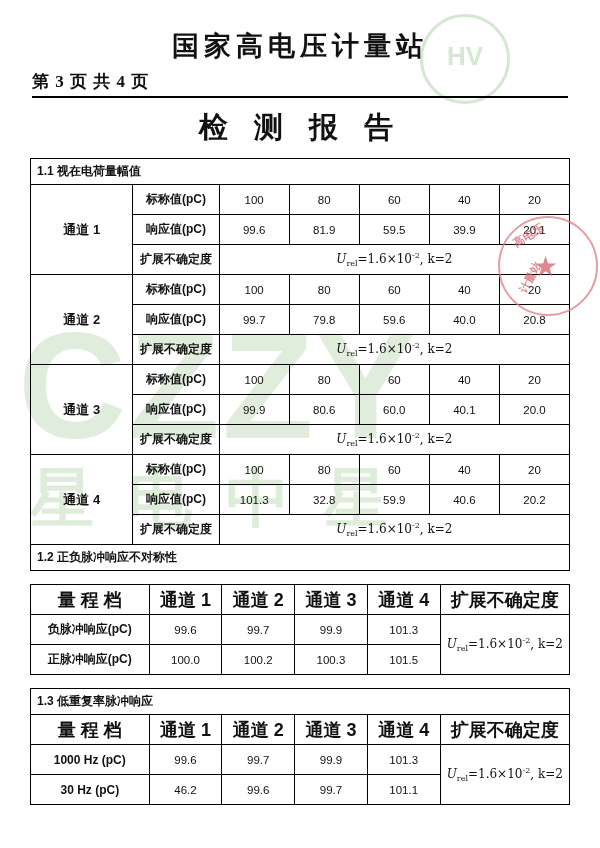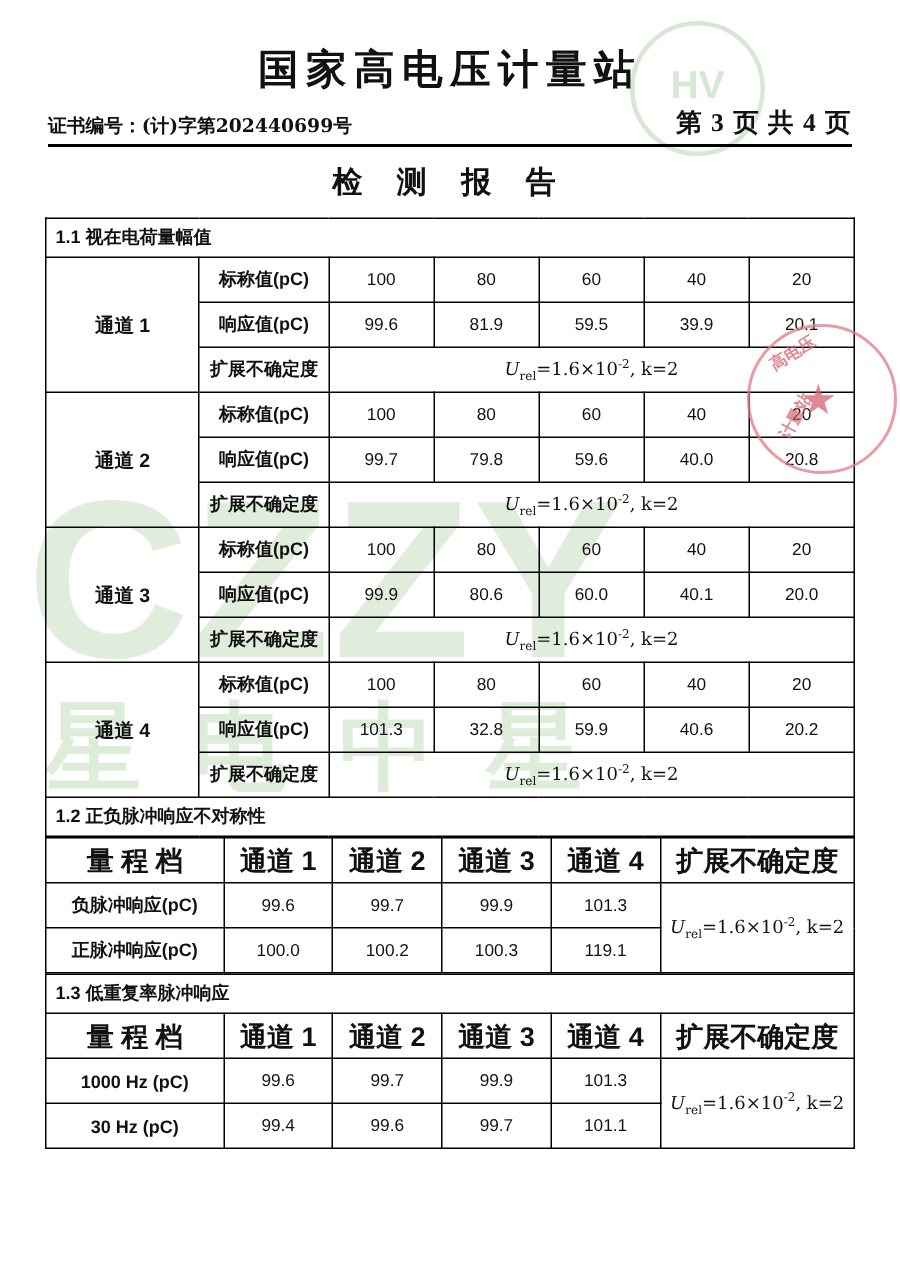--- a/index.html
+++ b/index.html
@@ -134,21 +134,21 @@
   .page-no {
     font-size: 17px;
     font-family: Liberation Serif, serif;
     font-weight: bold;
     letter-spacing: 1px;
   }
   .report-title {
     text-align: center;
     font-family: "DejaVu Serif", serif;
     font-weight: bold;
-    font-size: 20px;
+    font-size: 29px;
     letter-spacing: 8px;
     margin-bottom: 10px;
   }
 
   
   table {
     border-collapse: collapse;
     width: 100%;
     table-layout: fixed;
   }
@@ -175,21 +175,21 @@
     font-size: 12px;
     font-weight: bold;
   }
   .unc-cell {
     font-size: 12px;
     font-family: "DejaVu Serif", serif;
   }
   .unc-cell sub { font-size: 8px; }
   .unc-cell sup { font-size: 8px; }
   .unc-cell i { font-family: "DejaVu Serif", serif; }
-  .blk { margin-bottom: 0; }
+  .blk { margin-bottom: 13px; }
   .hdr-bold { font-weight: bold; font-size: 18px; }
 </style>
 </head>
 <body>
 
 <div class="page">
 
   <div class="watermark">
     <div class="wm-circle">
       <div class="wm-hv">HV</div>
@@ -202,23 +202,20 @@
     <div class="s-star">★</div>
     <div class="s-t1">高电压</div>
     <div class="s-t2">计量站</div>
   </div>
 
   <div class="content">
 
     <div class="doc-title">国家高电压计量站</div>
 
     <div class="meta-row">
-      <div class="cert-no">
-        <span>证书编号：(计)字第</span><span class="num">202440699</span><span>号</span>
-      </div>
       <div class="page-no">第 3 页 共 4 页</div>
     </div>
 
     <div class="report-title">检 测 报 告</div>
 
     <table class="blk">
       <colgroup>
         <col style="width:19%">
         <col style="width:16%">
         <col style="width:13%">
@@ -360,21 +357,21 @@
           <td>101.3</td>
           <td class="unc-cell" rowspan="2">
             <i>U</i><sub>rel</sub><span>=1.6×10</span><sup>-2</sup><span>, k=2</span>
           </td>
         </tr>
         <tr>
           <td class="row-label">正脉冲响应(pC)</td>
           <td>100.0</td>
           <td>100.2</td>
           <td>100.3</td>
-          <td>119.1</td>
+          <td>101.5</td>
         </tr>
       </tbody>
     </table>
 
     <table>
       <colgroup>
         <col style="width:22%">
         <col style="width:13.5%">
         <col style="width:13.5%">
         <col style="width:13.5%">
@@ -398,21 +395,21 @@
           <td>99.6</td>
           <td>99.7</td>
           <td>99.9</td>
           <td>101.3</td>
           <td class="unc-cell" rowspan="2">
             <i>U</i><sub>rel</sub><span>=1.6×10</span><sup>-2</sup><span>, k=2</span>
           </td>
         </tr>
         <tr>
           <td class="row-label">30 Hz (pC)</td>
-          <td>99.4</td>
+          <td>46.2</td>
           <td>99.6</td>
           <td>99.7</td>
           <td>101.1</td>
         </tr>
       </tbody>
     </table>
 
   </div>
 </div>
 

